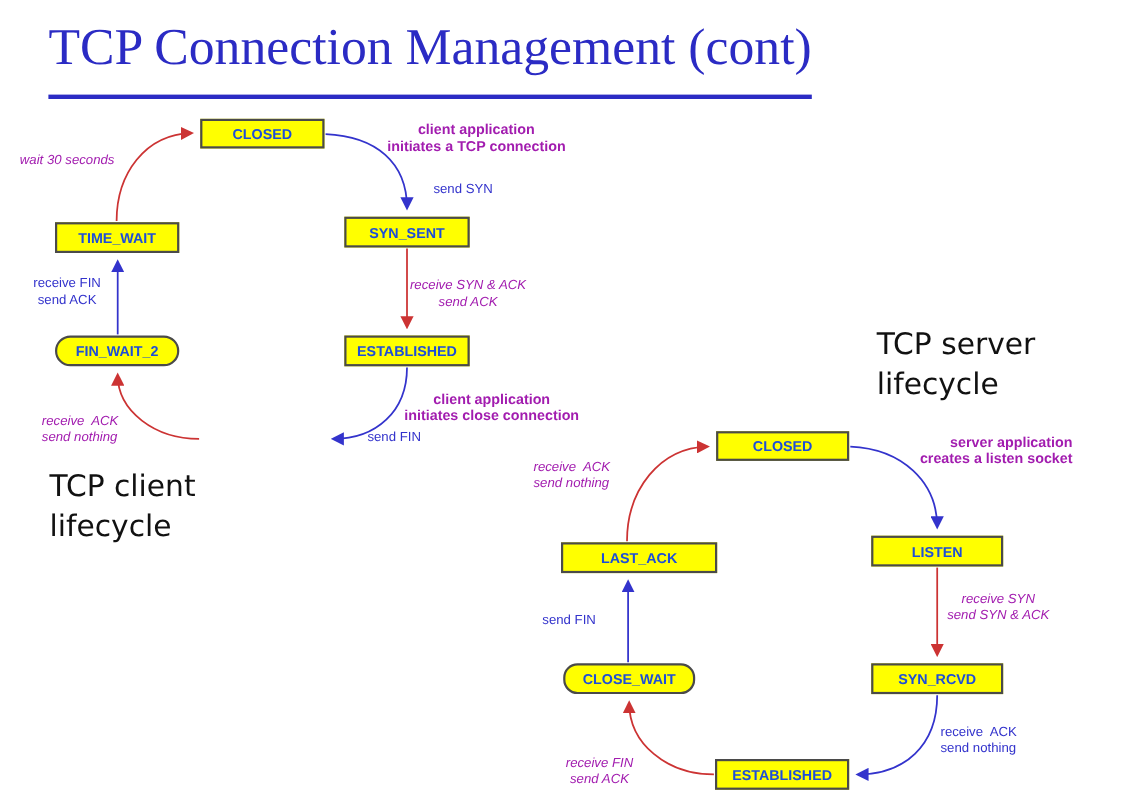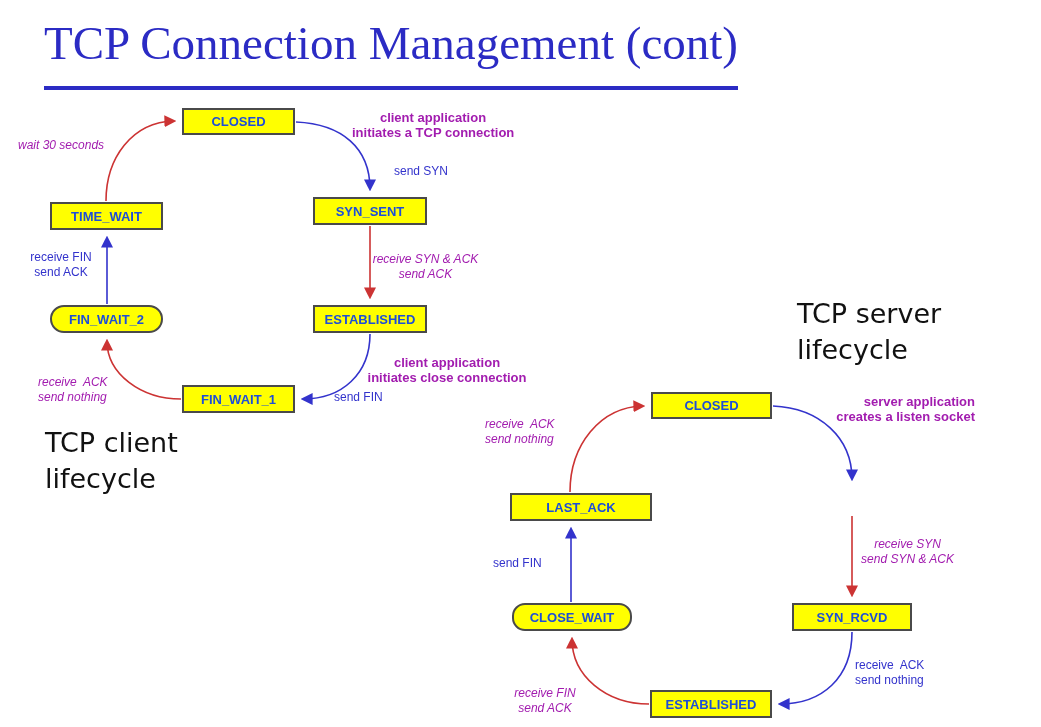--- a/index.html
+++ b/index.html
@@ -64,21 +64,20 @@
     <path d="M773,406 C820,408 852,438 852,479" fill="none" stroke="#3333cc" stroke-width="1.6" marker-end="url(#arr-blue)"></path>
     <path d="M852,516 L852,595" fill="none" stroke="#cc3333" stroke-width="1.6" marker-end="url(#arr-red)"></path>
     <path d="M852,632 C852,678 822,704 780,704" fill="none" stroke="#3333cc" stroke-width="1.6" marker-end="url(#arr-blue)"></path>
     <path d="M649,704 C606,704 572,676 572,639" fill="none" stroke="#cc3333" stroke-width="1.6" marker-end="url(#arr-red)"></path>
     <path d="M571,602 L571,529" fill="none" stroke="#3333cc" stroke-width="1.6" marker-end="url(#arr-blue)"></path>
   </svg>
 
   <div class="state c-closed">CLOSED</div>
   <div class="state c-synsent">SYN_SENT</div>
   <div class="state c-estab">ESTABLISHED</div>
-  <div class="state c-fw1">FIN_WAIT_1</div>
   <div class="state c-fw2">FIN_WAIT_2</div>
   <div class="state c-tw">TIME_WAIT</div>
 
   <div class="ann red" style="left:18px;top:138px;">
     <span class="ln">wait 30 seconds</span>
   </div>
   <div class="ann blackbold center" style="left:352px;top:110px;width:162px;">
     <span class="ln">client application</span>
     <span class="ln">initiates a TCP connection</span>
   </div>
@@ -103,20 +102,21 @@
   <div class="ann red" style="left:38px;top:375px;">
     <span class="ln">receive  ACK</span>
     <span class="ln">send nothing</span>
   </div>
   <div class="caption" style="left:45px;top:425px;">
     <span class="ln" style="display:block;">TCP client</span>
     <span class="ln" style="display:block;">lifecycle</span>
   </div>
 
   <div class="state s-closed">CLOSED</div>
+  <div class="state s-listen">LISTEN</div>
   <div class="state s-synrcvd">SYN_RCVD</div>
   <div class="state s-estab">ESTABLISHED</div>
   <div class="state s-cw">CLOSE_WAIT</div>
   <div class="state s-la">LAST_ACK</div>
 
   <div class="ann red" style="left:485px;top:417px;">
     <span class="ln">receive  ACK</span>
     <span class="ln">send nothing</span>
   </div>
   <div class="ann blackbold center" style="left:825px;top:394px;width:150px;text-align:right;">

